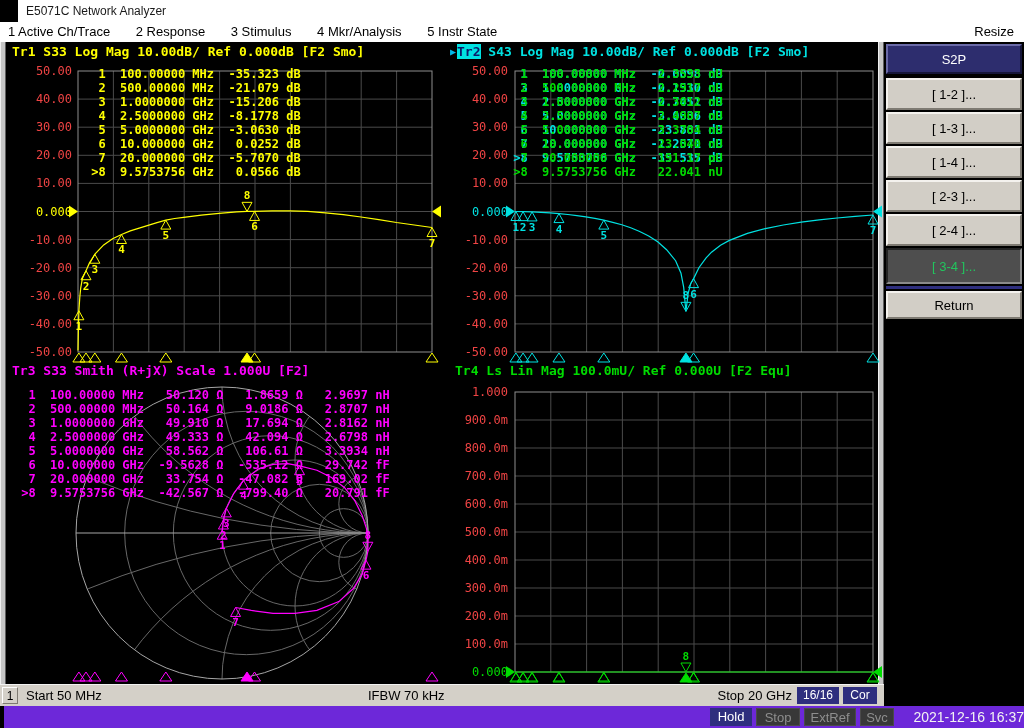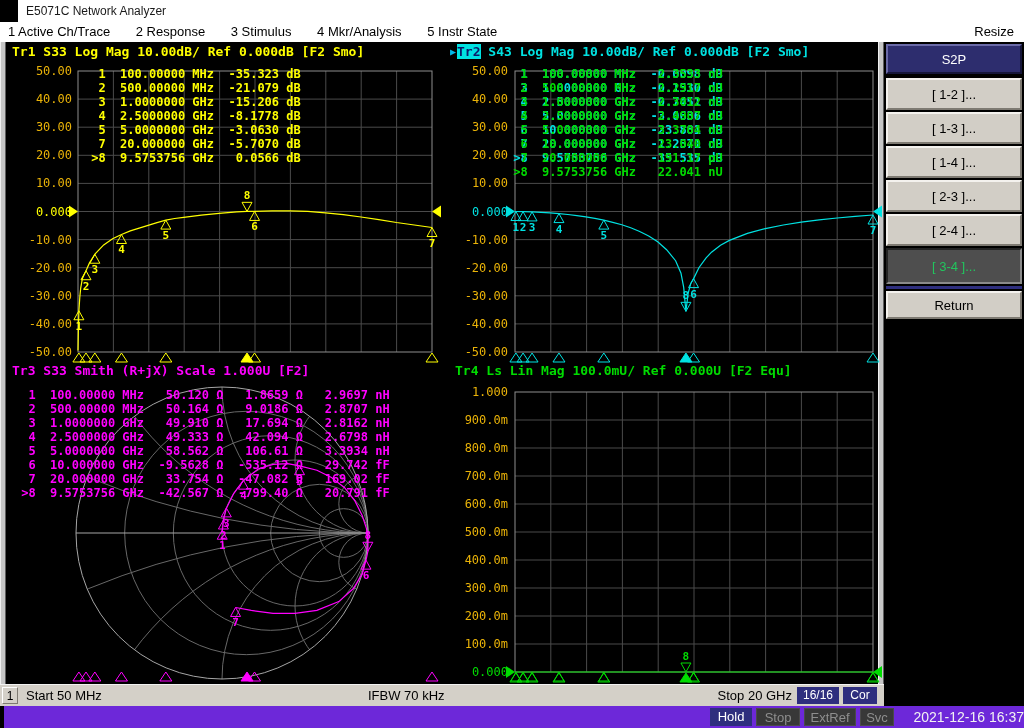--- a/index.html
+++ b/index.html
@@ -13,21 +13,21 @@
   .mi:first-child{padding-left:8px}
   .resize{position:absolute;right:10px;top:0;font-size:13px}
   .screen{position:absolute;left:0;top:42px;width:1024px;height:642px;background:#000}
   .strip{position:absolute;background:#c6c6c6;border-left:1px solid #f0f0f0;border-right:1px solid #5e5e5e;box-sizing:border-box}
   #chart-layer{position:absolute;left:0;top:0;z-index:1}
   .hdr{position:absolute;z-index:2;font-family:"DejaVu Sans Mono",monospace;font-weight:bold;
     font-size:13px;white-space:pre}
   .tr-chip.hl{background:#00e2e2;color:#0a1a6a}
   .act-arrow{color:#00b8e8;font-size:10px;vertical-align:1px;padding-right:1px}
   .ylab{position:absolute;z-index:2;width:64px;text-align:right;font-family:"DejaVu Sans Mono",monospace;
-    font-size:12px;line-height:14px;color:#eab308;white-space:pre}
+    font-size:12px;line-height:14px;color:#ef4444;white-space:pre}
   .mktable{position:absolute;z-index:3}
   .mkrow{font-family:"DejaVu Sans Mono",monospace;font-weight:bold;font-size:12px;line-height:14px;white-space:pre}
   .btn{position:absolute;left:886px;width:136px;box-sizing:border-box;display:flex;align-items:center;
     justify-content:center;font-size:13px;color:#000;background:#d2cec6;cursor:default;
     border:2px solid;border-color:#f4f2ee #7e7a72 #7e7a72 #f4f2ee}
   .btn.header{background:#2d2d6e;color:#fff;border-color:#6a6aa8 #16163a #16163a #6a6aa8}
   .btn.selected{background:#4e4e4e;color:#22c55e;border-color:#232323 #8a8a8a #8a8a8a #232323}
   .navybar{position:absolute;background:#2e2e7e}
   .statusbar{position:absolute;left:0;top:684px;width:884px;height:22px;background:#d4d0c8;
     border-top:1px solid #f2f2f2;box-sizing:border-box;font-size:13px;color:#000}
@@ -282,20 +282,21 @@
   <span class="bseg dim" style="left:856px;width:34px">Svc</span>
   <span class="bseg dt" style="left:894px;width:126px">2021-12-16 16:37</span>
 </div>
 
 <div class="mktable" style="left: 84px; top: 67px; color: rgb(255, 255, 0);">
     <div class="mkrow">  1  100.00000 MHz  -35.323 dB</div>
     <div class="mkrow">  2  500.00000 MHz  -21.079 dB</div>
     <div class="mkrow">  3  1.0000000 GHz  -15.206 dB</div>
     <div class="mkrow">  4  2.5000000 GHz  -8.1778 dB</div>
     <div class="mkrow">  5  5.0000000 GHz  -3.0630 dB</div>
+    <div class="mkrow">  6  10.000000 GHz   0.0252 dB</div>
     <div class="mkrow">  7  20.000000 GHz  -5.7070 dB</div>
     <div class="mkrow"> &gt;8  9.5753756 GHz   0.0566 dB</div>
   </div>
 <div class="ylab" style="left: 8px; top: 64px;">50.00</div>
 <div class="ylab" style="left: 8px; top: 92.1px;">40.00</div>
 <div class="ylab" style="left: 8px; top: 120.2px;">30.00</div>
 <div class="ylab" style="left: 8px; top: 148.3px;">20.00</div>
 <div class="ylab" style="left: 8px; top: 176.4px;">10.00</div>
 <div class="ylab" style="left: 8px; top: 204.5px; color: rgb(255, 255, 0);">0.000</div>
 <div class="ylab" style="left: 8px; top: 232.6px;">-10.00</div>

